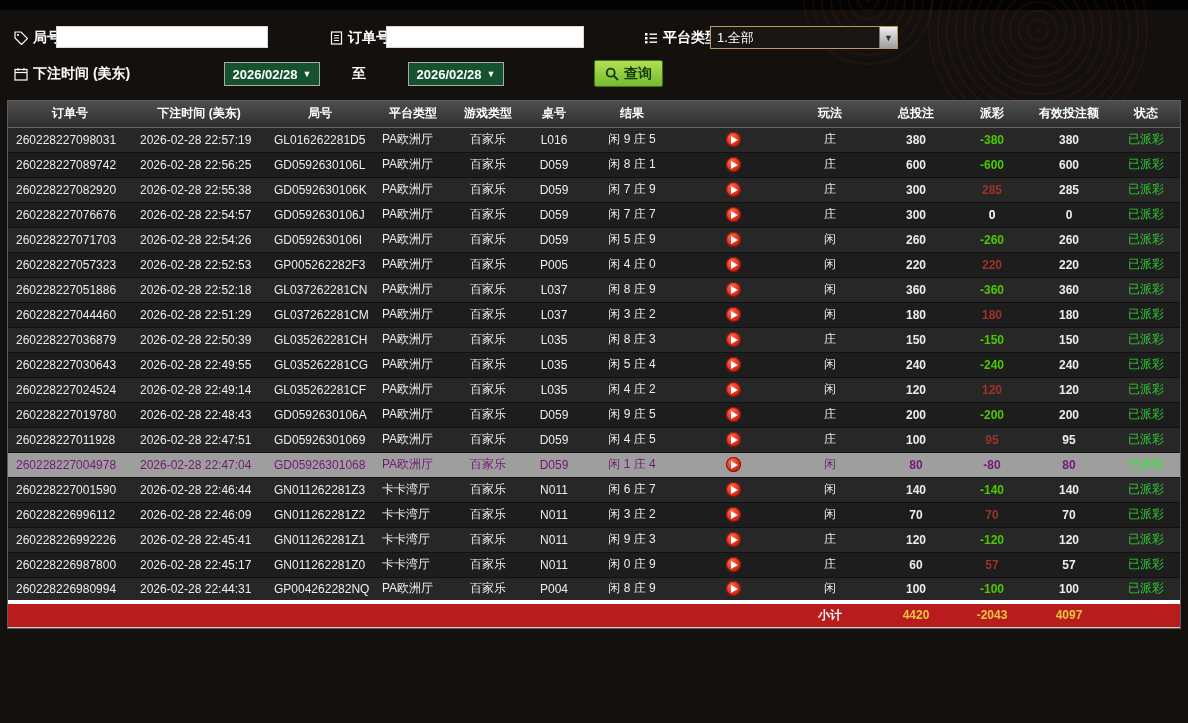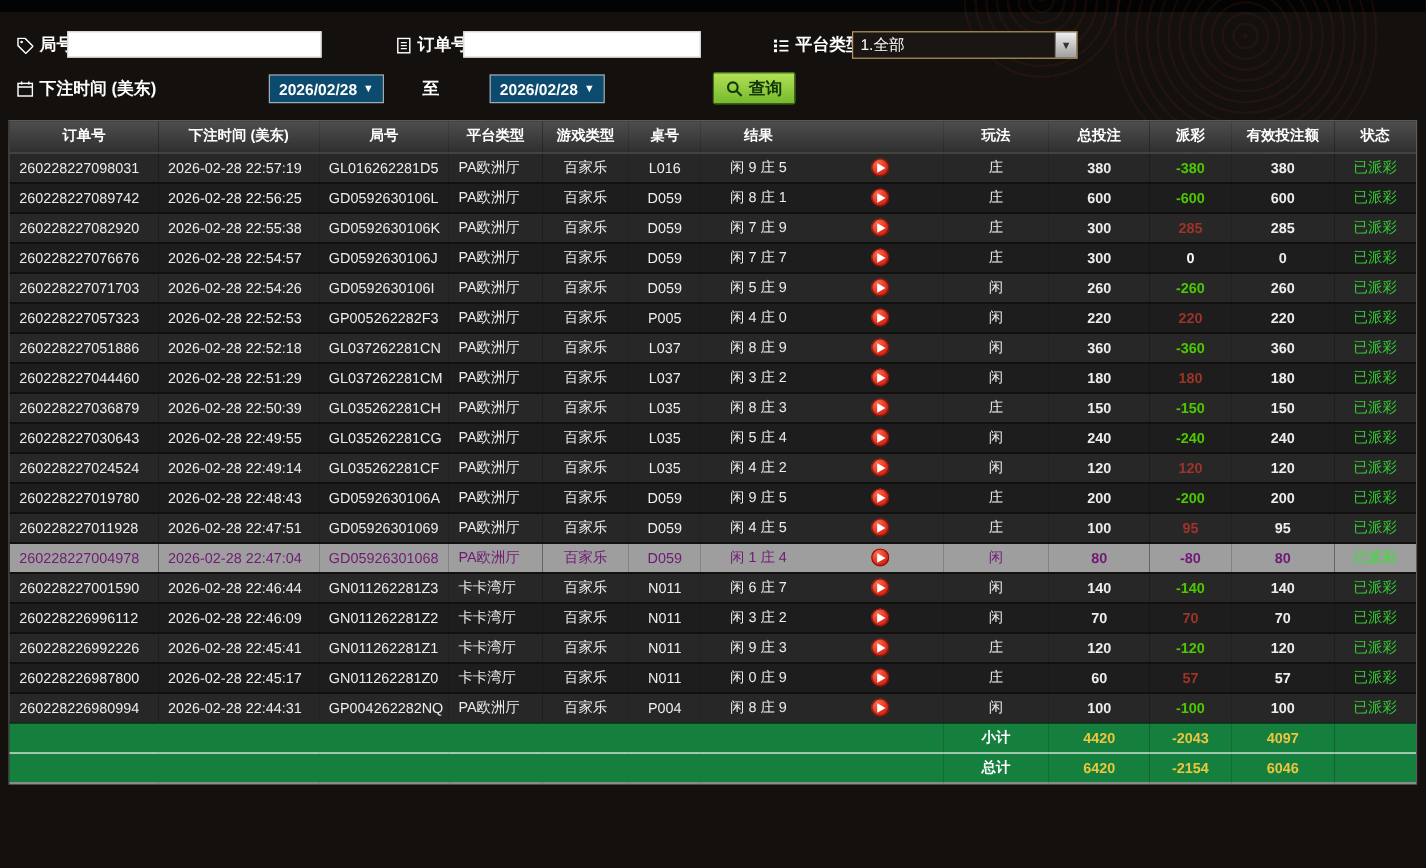--- a/index.html
+++ b/index.html
@@ -25,21 +25,21 @@
   #platform-label { left:644px; top:19px; }
   #bet-time-label { left:14px;  top:55px; }
   #to-label       { left:352px; top:55px; }
 
   .fakeselect { position:absolute; left:710px; top:16px; width:188px; height:23px; background:#191613;
                 border:1px solid #b79a5c; color:#fff; font-size:13px; display:flex; align-items:center; cursor:pointer; }
   .fakeselect .val { flex:1; padding-left:6px; }
   .fakeselect .arrowbox { width:18px; height:100%; background:linear-gradient(#efefef,#9e9e9e); color:#333;
                           font-size:9px; display:flex; align-items:center; justify-content:center; border-left:1px solid #777; }
 
-  .datebtn { position:absolute; height:24px; width:96px; background:#0c4a6e; border:1px solid #a8a8a8; color:#fff;
+  .datebtn { position:absolute; height:24px; width:96px; background:#14532d; border:1px solid #a8a8a8; color:#fff;
              font-size:13px; font-weight:bold; display:flex; align-items:center; justify-content:center; gap:5px; cursor:pointer; }
   #date-from { left:224px; top:52px; }
   #date-to   { left:408px; top:52px; }
   .datebtn .dd { font-size:9px; }
 
   .querybtn { position:absolute; left:594px; top:50px; height:27px; padding:0 10px; display:flex; align-items:center; gap:5px;
               background:linear-gradient(#b2e054,#76ba2e); border:1px solid #44701c; border-radius:2px;
               color:#133708; font-size:14px; font-weight:bold; cursor:pointer; }
 
   
@@ -59,21 +59,21 @@
   td.pos { color:#9e3428; }
   td.zero { color:#fff; }
   td.status { color:#35cd35; }
   tr.selected td.status { color:#2fe82f; }
 
   .play-btn { display:inline-block; width:15px; height:15px; border-radius:50%; position:relative; vertical-align:middle;
               background:radial-gradient(circle at 35% 30%, #ff6a4d, #cf1f10 72%); box-shadow:inset 0 0 0 1px #8a1208; cursor:pointer; }
   .play-btn .tri { position:absolute; left:5.5px; top:3.5px; width:0; height:0;
                    border-left:7px solid #fff; border-top:4px solid transparent; border-bottom:4px solid transparent; }
 
-  tfoot tr { background:#15803d; border-top:1px solid #ffffff; }
+  tfoot tr { background:#b91c1c; border-top:4px solid #ffffff; }
   tfoot tr:last-child { border-bottom:1px solid #c9c9c9; }
   tfoot td { height:25px; text-align:center; font-weight:bold; font-size:12px; color:#edc53f; white-space:nowrap; }
   tfoot td.flab { color:#fff; }
 </style>
 </head>
 <body>
 
 <div class="screen">
   <div class="topstrip"></div>
   <div class="deco deco-top"></div>
@@ -468,24 +468,16 @@
         </tbody>
       <tfoot>
         <tr>
           <td colspan="8"></td>
           <td class="flab">小计</td>
           <td>4420</td>
           <td>-2043</td>
           <td>4097</td>
           <td></td>
         </tr>
-        <tr>
-          <td colspan="8"></td>
-          <td class="flab">总计</td>
-          <td>6420</td>
-          <td>-2154</td>
-          <td>6046</td>
-          <td></td>
-        </tr>
       </tfoot>
     </table>
   </div>
 </div>
 
 </body></html>

